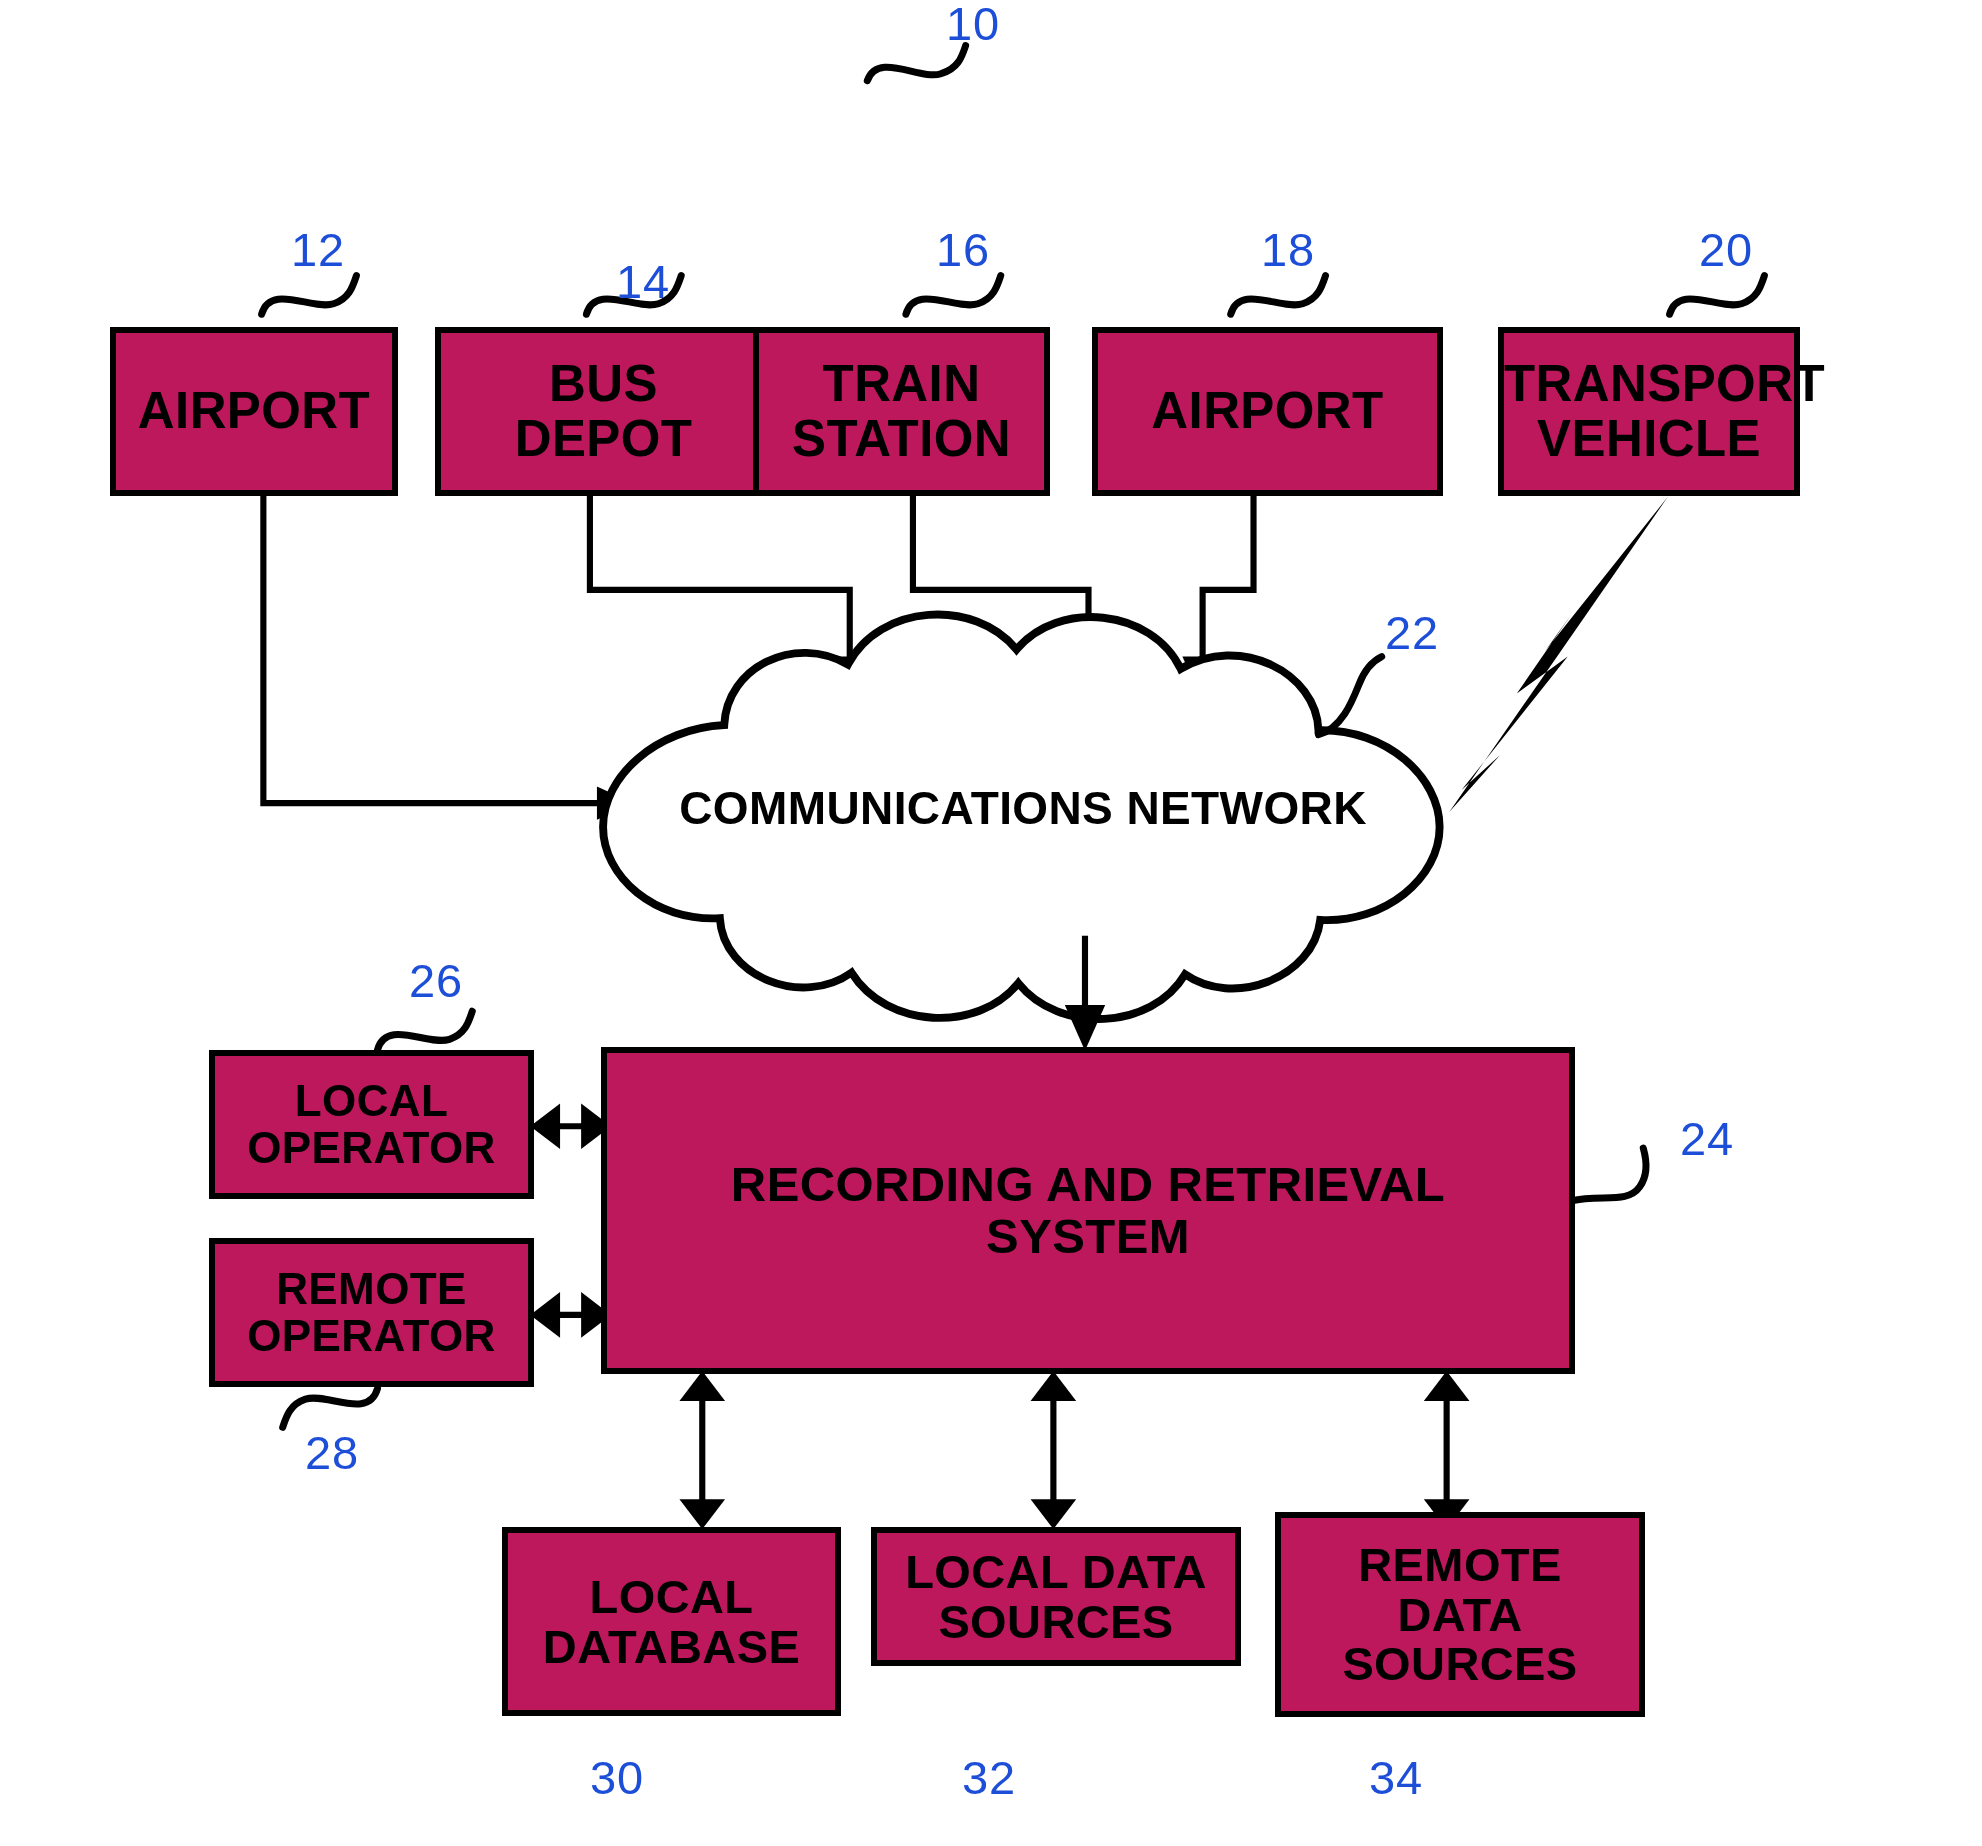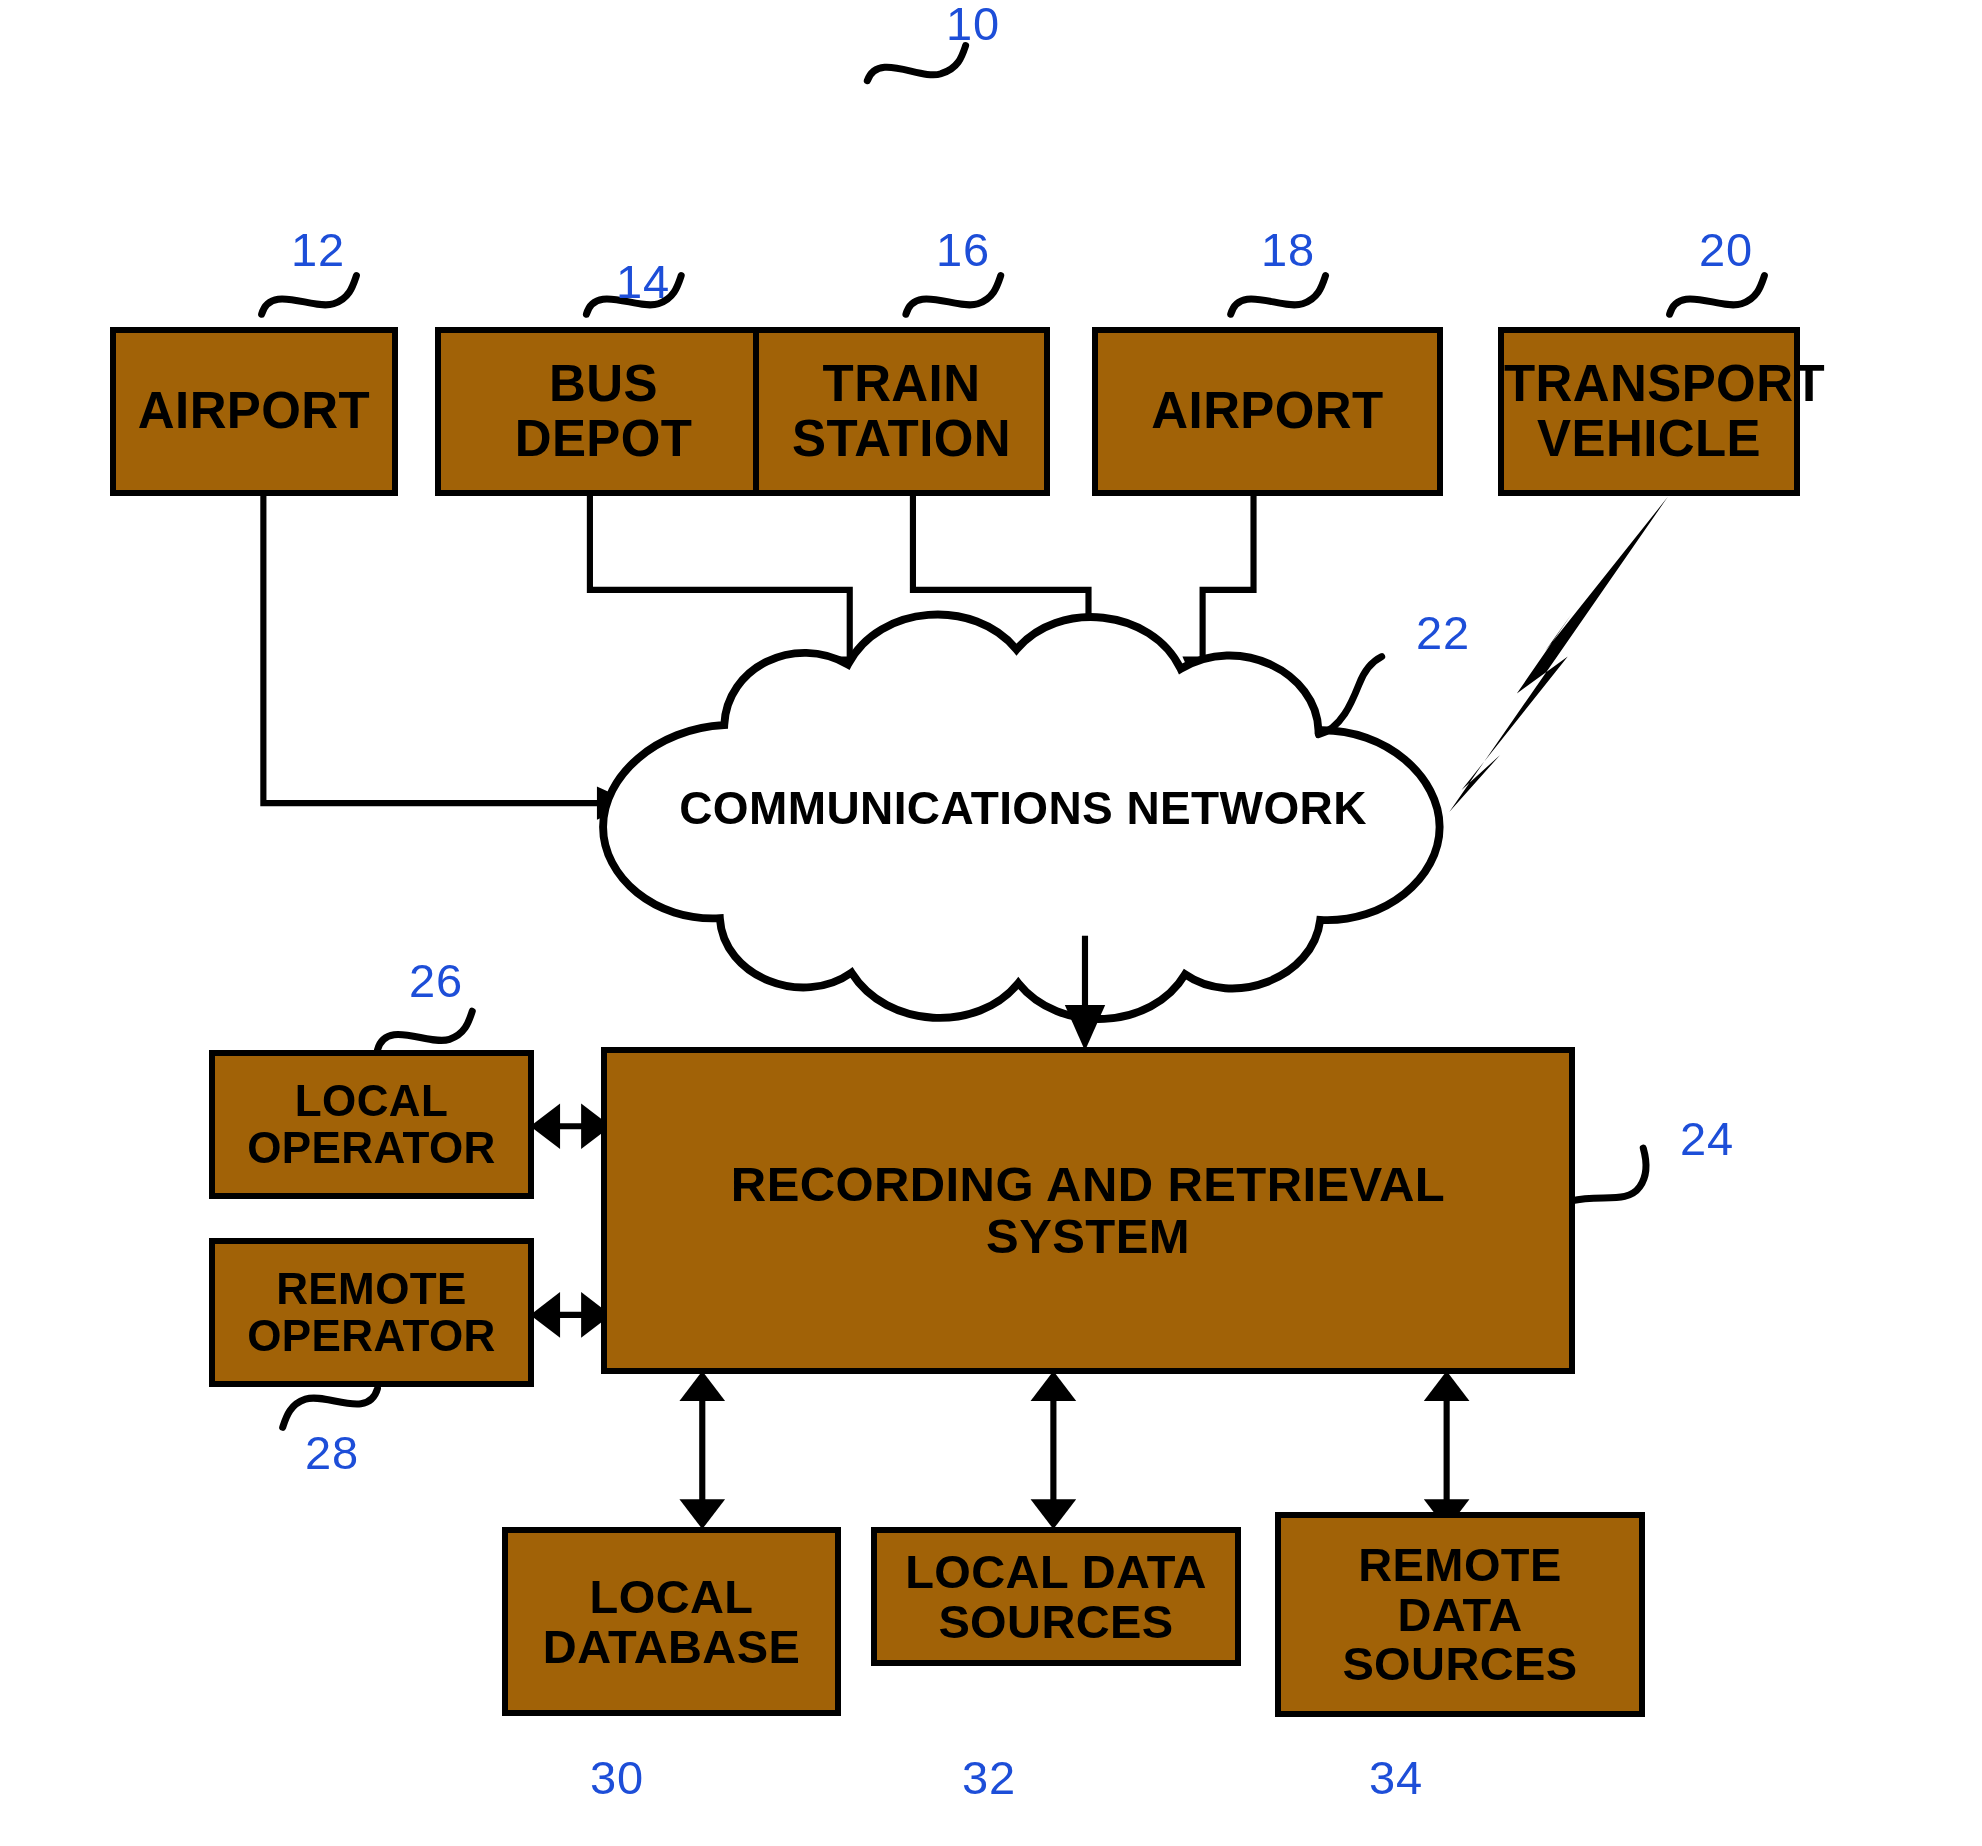--- a/index.html
+++ b/index.html
@@ -23,21 +23,21 @@
     position: absolute;
     left: 0;
     top: 0;
     width: 1983px;
     height: 1846px;
   }
   .node-box {
     position: absolute;
     box-sizing: border-box;
     border: 6.1px solid #000000;
-    background: #a16207;
+    background: #be185d;
     display: flex;
     align-items: center;
     justify-content: center;
     text-align: center;
     line-height: 1.06;
     font-weight: bold;
     letter-spacing: 0.4px;
   }
   .node-box .label {
     display: block;
@@ -217,21 +217,21 @@
   </div>
   <div class="ref-num" style="left:1261px; top:226px;">18</div>
 
   <div class="node-box" id="box-vehicle" style="left:1498px; top:327px; width:302px; height:169px; font-size:51px;">
     <span class="label">TRANSPORT
 VEHICLE</span>
   </div>
   <div class="ref-num" style="left:1699px; top:226px;">20</div>
 
   <div class="cloud-label" style="left:606px; top:781px; width:834px;">COMMUNICATIONS NETWORK</div>
-  <div class="ref-num" style="left:1385px; top:609px;margin-left:31px;">22</div>
+  <div class="ref-num" style="left:1385px; top:609px;">22</div>
 
   <div class="node-box" id="box-system" style="left:601px; top:1047px; width:974px; height:327px; font-size:49px;">
     <span class="label">RECORDING AND RETRIEVAL
 SYSTEM</span>
   </div>
   <div class="ref-num" style="left:1634px; top:1115px;margin-left:46px;">24</div>
 
   <div class="node-box" id="box-localop" style="left:209px; top:1050px; width:325px; height:149px; font-size:44px;">
     <span class="label">LOCAL
 OPERATOR</span>

